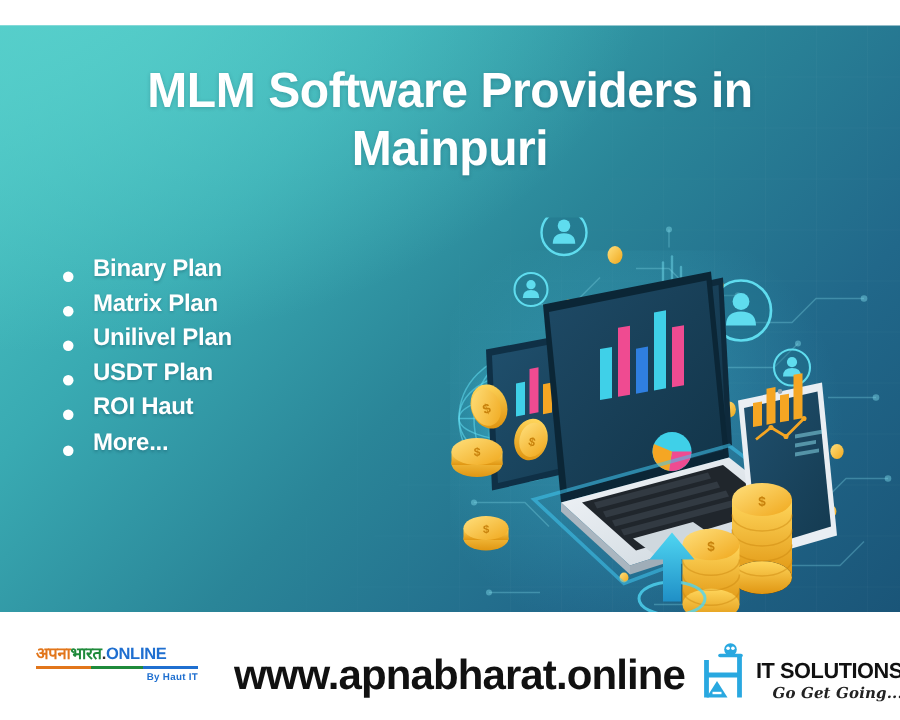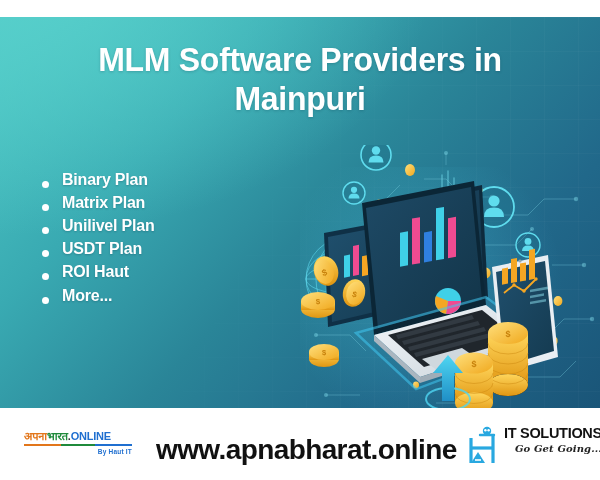--- a/index.html
+++ b/index.html
@@ -116,21 +116,21 @@
   .url {
     position:absolute; left:156px; top:434px; width:300px;
     text-align:right;
     font-size:28px; font-weight:bold; color:#111111;
     letter-spacing:-0.6px;
     white-space:nowrap;
   }
 
   .it-logo {
     position:absolute; left:466px; top:426px; width:126px; height:42px;
-    display:flex; align-items:flex-start; gap:4px;
+    display:flex; align-items:flex-end; gap:4px;
   }
   .it-mark { width:34px; height:40px; flex:0 0 34px; }
   .it-text { display:flex; flex-direction:column; justify-content:center; }
   .it-name {
     font-size:14.5px; font-weight:bold; color:#111111;
     letter-spacing:-0.3px; line-height:1; white-space:nowrap;
   }
   .it-tag {
     font-size:10px; color:#222; line-height:1;
     margin-top:3px; text-align:right;

